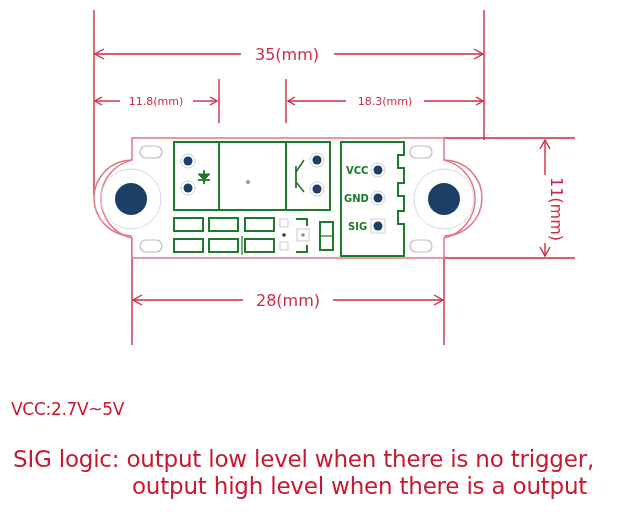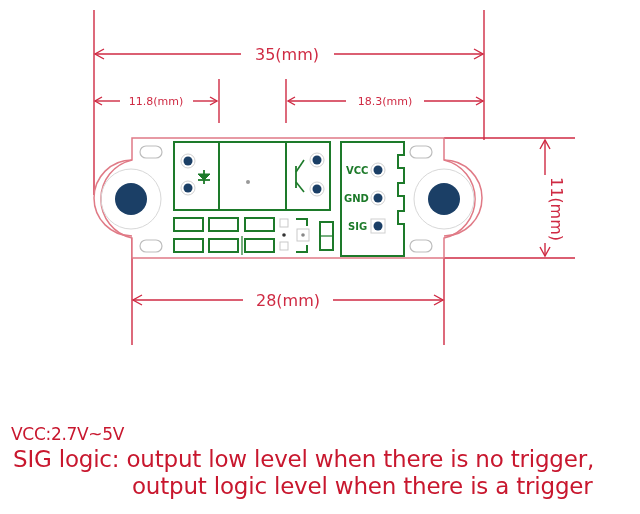--- a/index.html
+++ b/index.html
@@ -1,21 +1,21 @@
 <!DOCTYPE html>
 <html><head>
 <meta charset="utf-8">
 <style>
   html, body { margin: 0; padding: 0; background: #ffffff; }
   body { width: 640px; height: 514px; position: relative; overflow: hidden; font-family: "Liberation Sans", "DejaVu Sans", sans-serif; }
   svg { position: absolute; left: 0; top: 0; }
   .dim-label { font-family: "DejaVu Sans", "Liberation Sans", sans-serif; fill: #cf2a43; }
   .pin-label { font-family: "DejaVu Sans", "Liberation Sans", sans-serif; font-weight: bold; fill: #1d7a2a; font-size: 10px; }
   .note { position: absolute; color: #c8172e; font-family: "DejaVu Sans", "Liberation Sans", sans-serif; white-space: nowrap; }
-  .note-vcc { left: 11px; top: 399px; font-size: 17px; letter-spacing: -0.3px; margin-top: 25px; }
+  .note-vcc { left: 11px; top: 399px; font-size: 17px; letter-spacing: -0.3px; }
   .note-sig1 { left: 13px; top: 438px; font-size: 23px; letter-spacing: -0.2px; margin-top: 8px; }
   .note-sig2 { left: 132px; top: 473px; font-size: 23px; letter-spacing: -0.2px; }
 </style>
 </head>
 <body>
 
 <svg width="640" height="514" viewBox="0 0 640 514">
 
   <g stroke="#cf2a43" stroke-width="1.4" fill="none">
 
@@ -139,13 +139,13 @@
     <rect x="371" y="219" width="14" height="14" fill="#fff" stroke="#d0d0d0"></rect>
     <circle cx="378" cy="226" r="4.5" fill="#1b3f66"></circle>
   </g>
   <text class="pin-label" x="346" y="174">VCC</text>
   <text class="pin-label" x="344" y="202">GND</text>
   <text class="pin-label" x="348" y="230">SIG</text>
 </svg>
 
 <div class="note note-vcc">VCC:2.7V~5V</div>
 <div class="note note-sig1">SIG logic: output low level when there is no trigger,</div>
-<div class="note note-sig2">output logic level when there is a trigger</div>
+<div class="note note-sig2">output high level when there is a output</div>
 
 </body></html>

